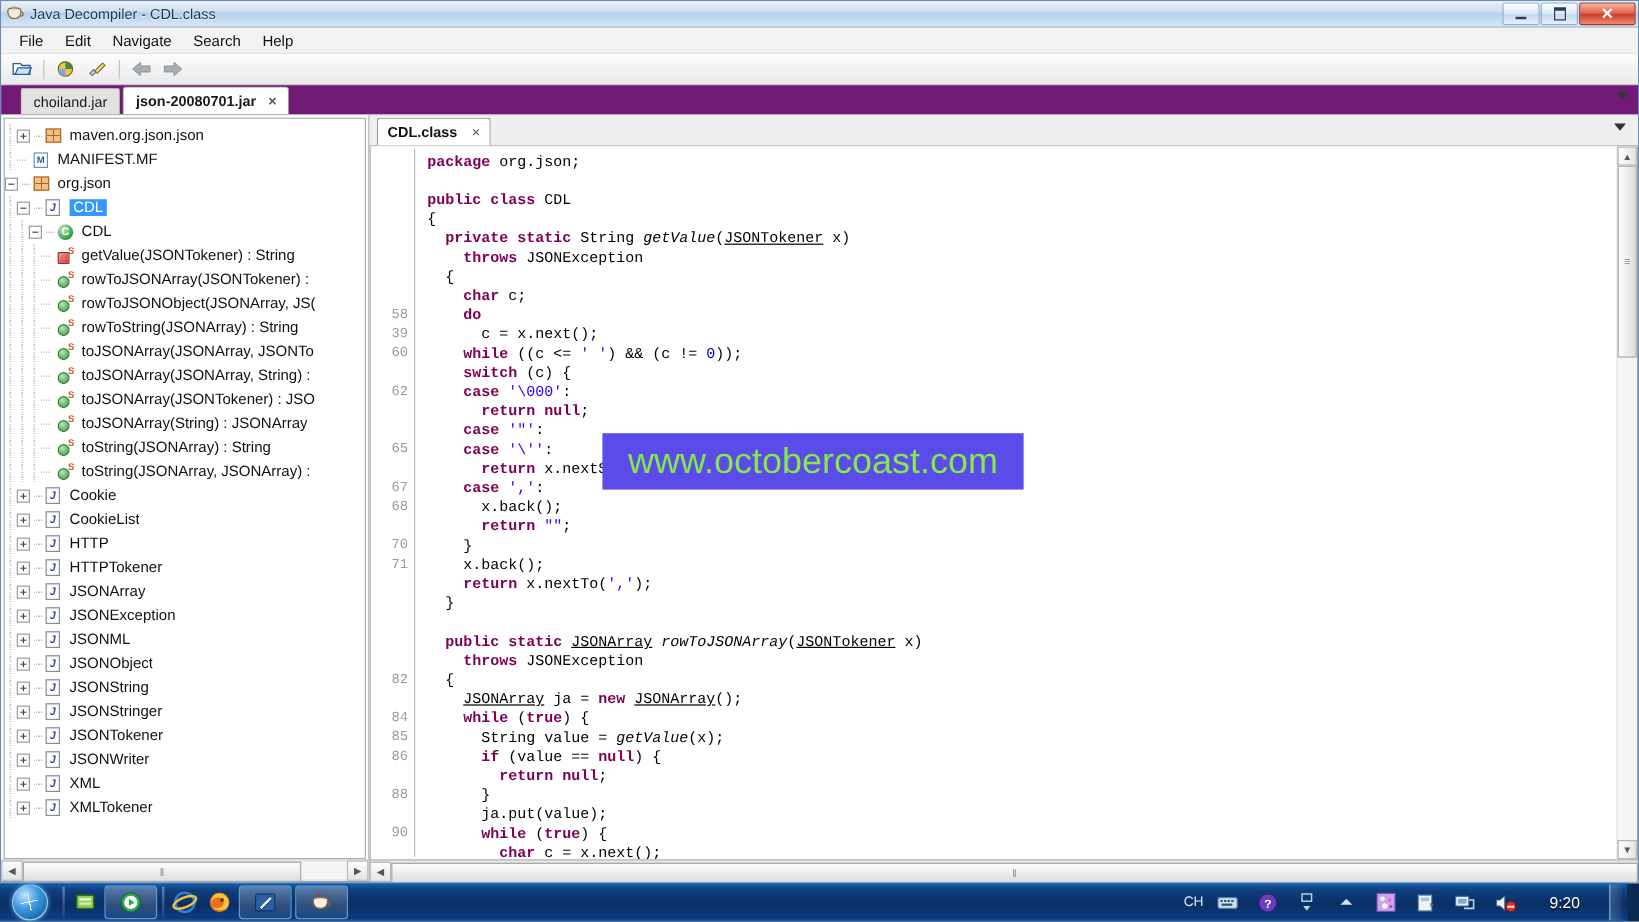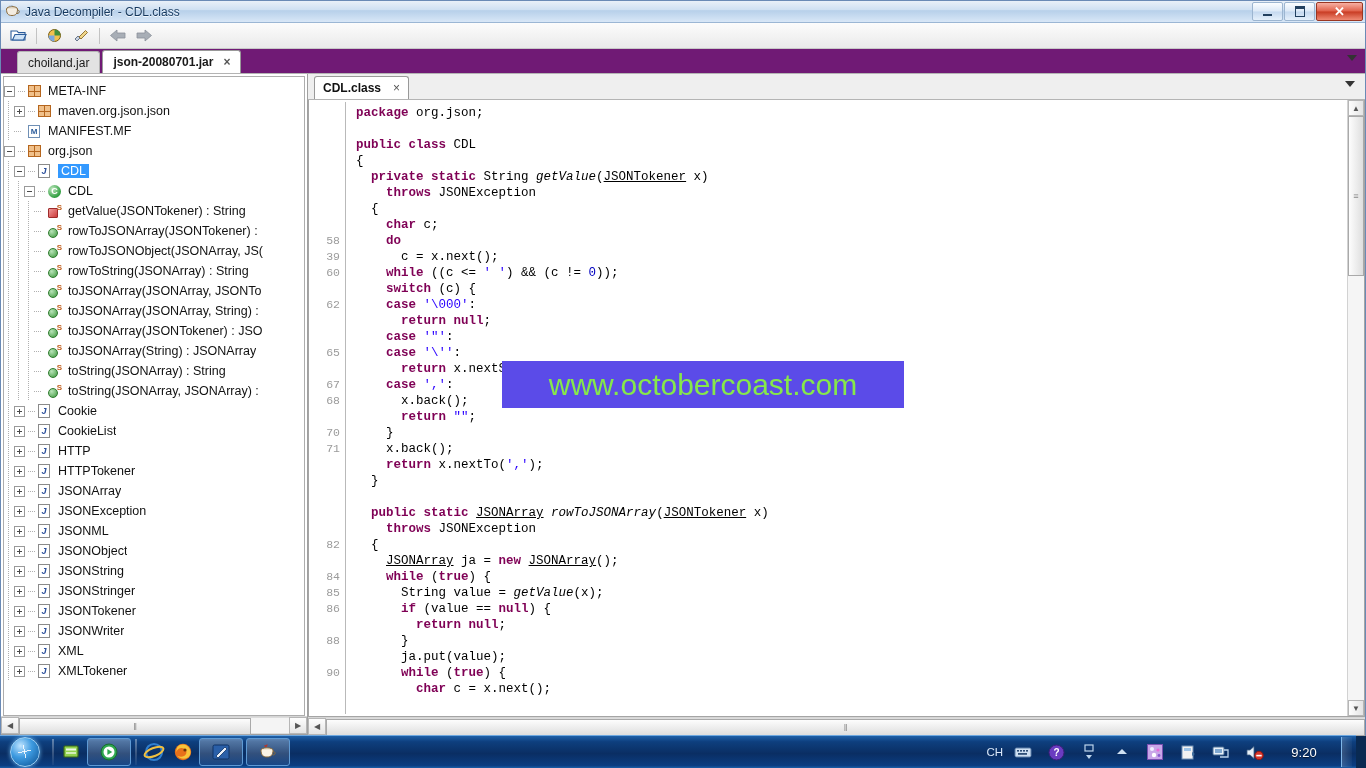--- a/index.html
+++ b/index.html
@@ -253,21 +253,21 @@
   .vs-track{flex:1 1 auto;background:#f5f5f5;position:relative;}
   .vs-thumb{
     position:absolute;left:0;right:0;
     background:linear-gradient(to right,#fdfdfd,#dedede);border:1px solid #a9a9a9;
     display:flex;align-items:center;justify-content:center;color:#888;font-size:9px;cursor:pointer;
     box-sizing:border-box;
   }
 
   
   .watermark{
-    position:absolute;left:501px;top:360px;width:402px;height:47px;
+    position:absolute;left:501px;top:360px;width:351px;height:47px;
     background:#5b4be8;display:flex;align-items:center;justify-content:center;
     pointer-events:none;
   }
   .watermark span{
     font-family:"Liberation Sans", sans-serif;
     font-size:30px;color:#86e84a;white-space:nowrap;letter-spacing:0px;
   }
 
   
   #taskbar{
@@ -340,20 +340,27 @@
         <div class="glyph">
             <div class="restore-sq"></div>
           </div>
       </div>
       <div class="winbtn close">
         <div class="glyph">✕</div>
       </div>
     </div>
   </div>
 
+  <div class="menubar">
+    <div class="menuitem">File</div>
+    <div class="menuitem">Edit</div>
+    <div class="menuitem">Navigate</div>
+    <div class="menuitem">Search</div>
+    <div class="menuitem">Help</div>
+  </div>
 
   <div class="toolbar">
     <div class="tbbtn">
       <svg width="17" height="15" viewBox="0 0 17 15">
         <path d="M1 3 h6 l1.4 1.6 H15 V12 H1 Z" fill="#ffffff" stroke="#2b5c9b" stroke-width="1.1"></path>
         <path d="M2.5 12 L5 6.5 H16 L13.5 12 Z" fill="#cfe3f7" stroke="#2b5c9b" stroke-width="1.1"></path>
       </svg>
     </div>
     <div class="tbsep"></div>
     <div class="tbbtn">
@@ -391,28 +398,20 @@
       <span class="tabclose">×</span>
     </div>
     <div class="tabs-chevron"></div>
   </div>
 
   <div class="split">
 
     <div class="treepanel">
       <div class="treescroll">
         <div class="tree" id="tree-root">
-            <div class="trow">
-              <span class="exp"></span>
-              <span class="dash"></span>
-              <span class="ticon">
-                <div class="ico-pkg"></div>
-              </span>
-              <span class="tlabel">META-INF</span>
-            </div>
             <div class="trow">
               <span class="dots"></span>
               <span class="exp plus"></span>
               <span class="dash"></span>
               <span class="ticon">
                 <div class="ico-pkg"></div>
               </span>
               <span class="tlabel">maven.org.json.json</span>
             </div>
             <div class="trow">

